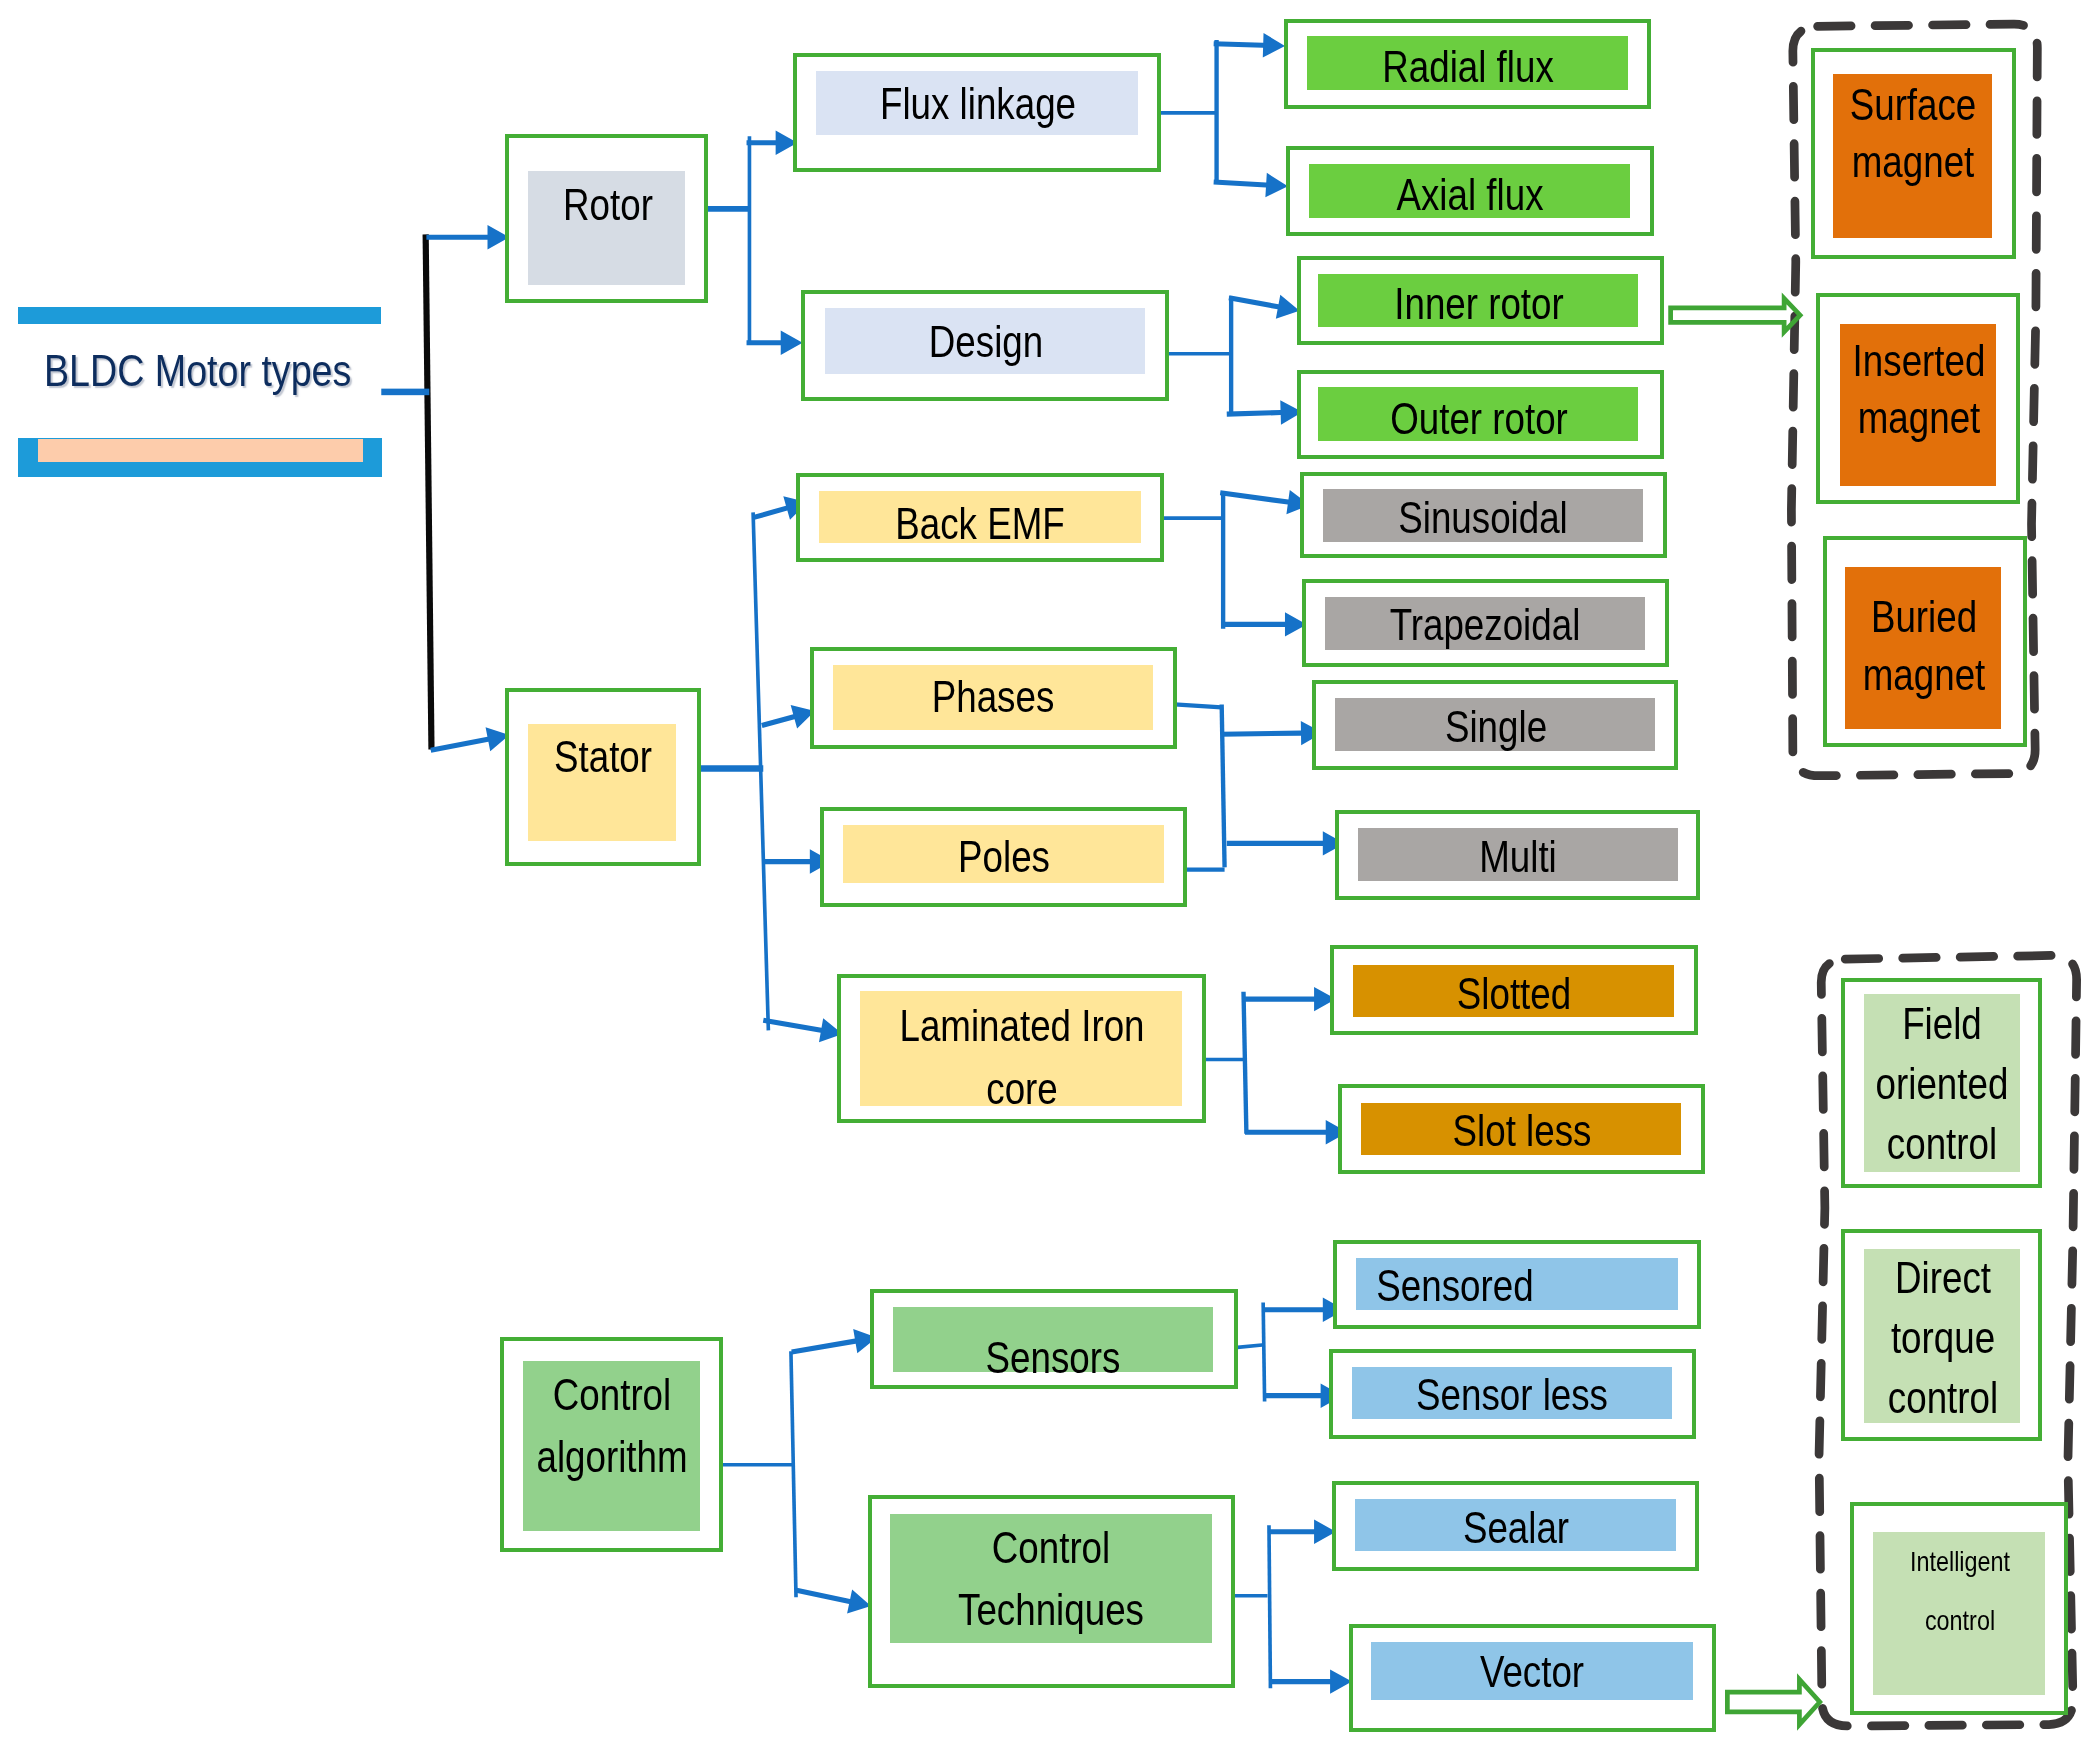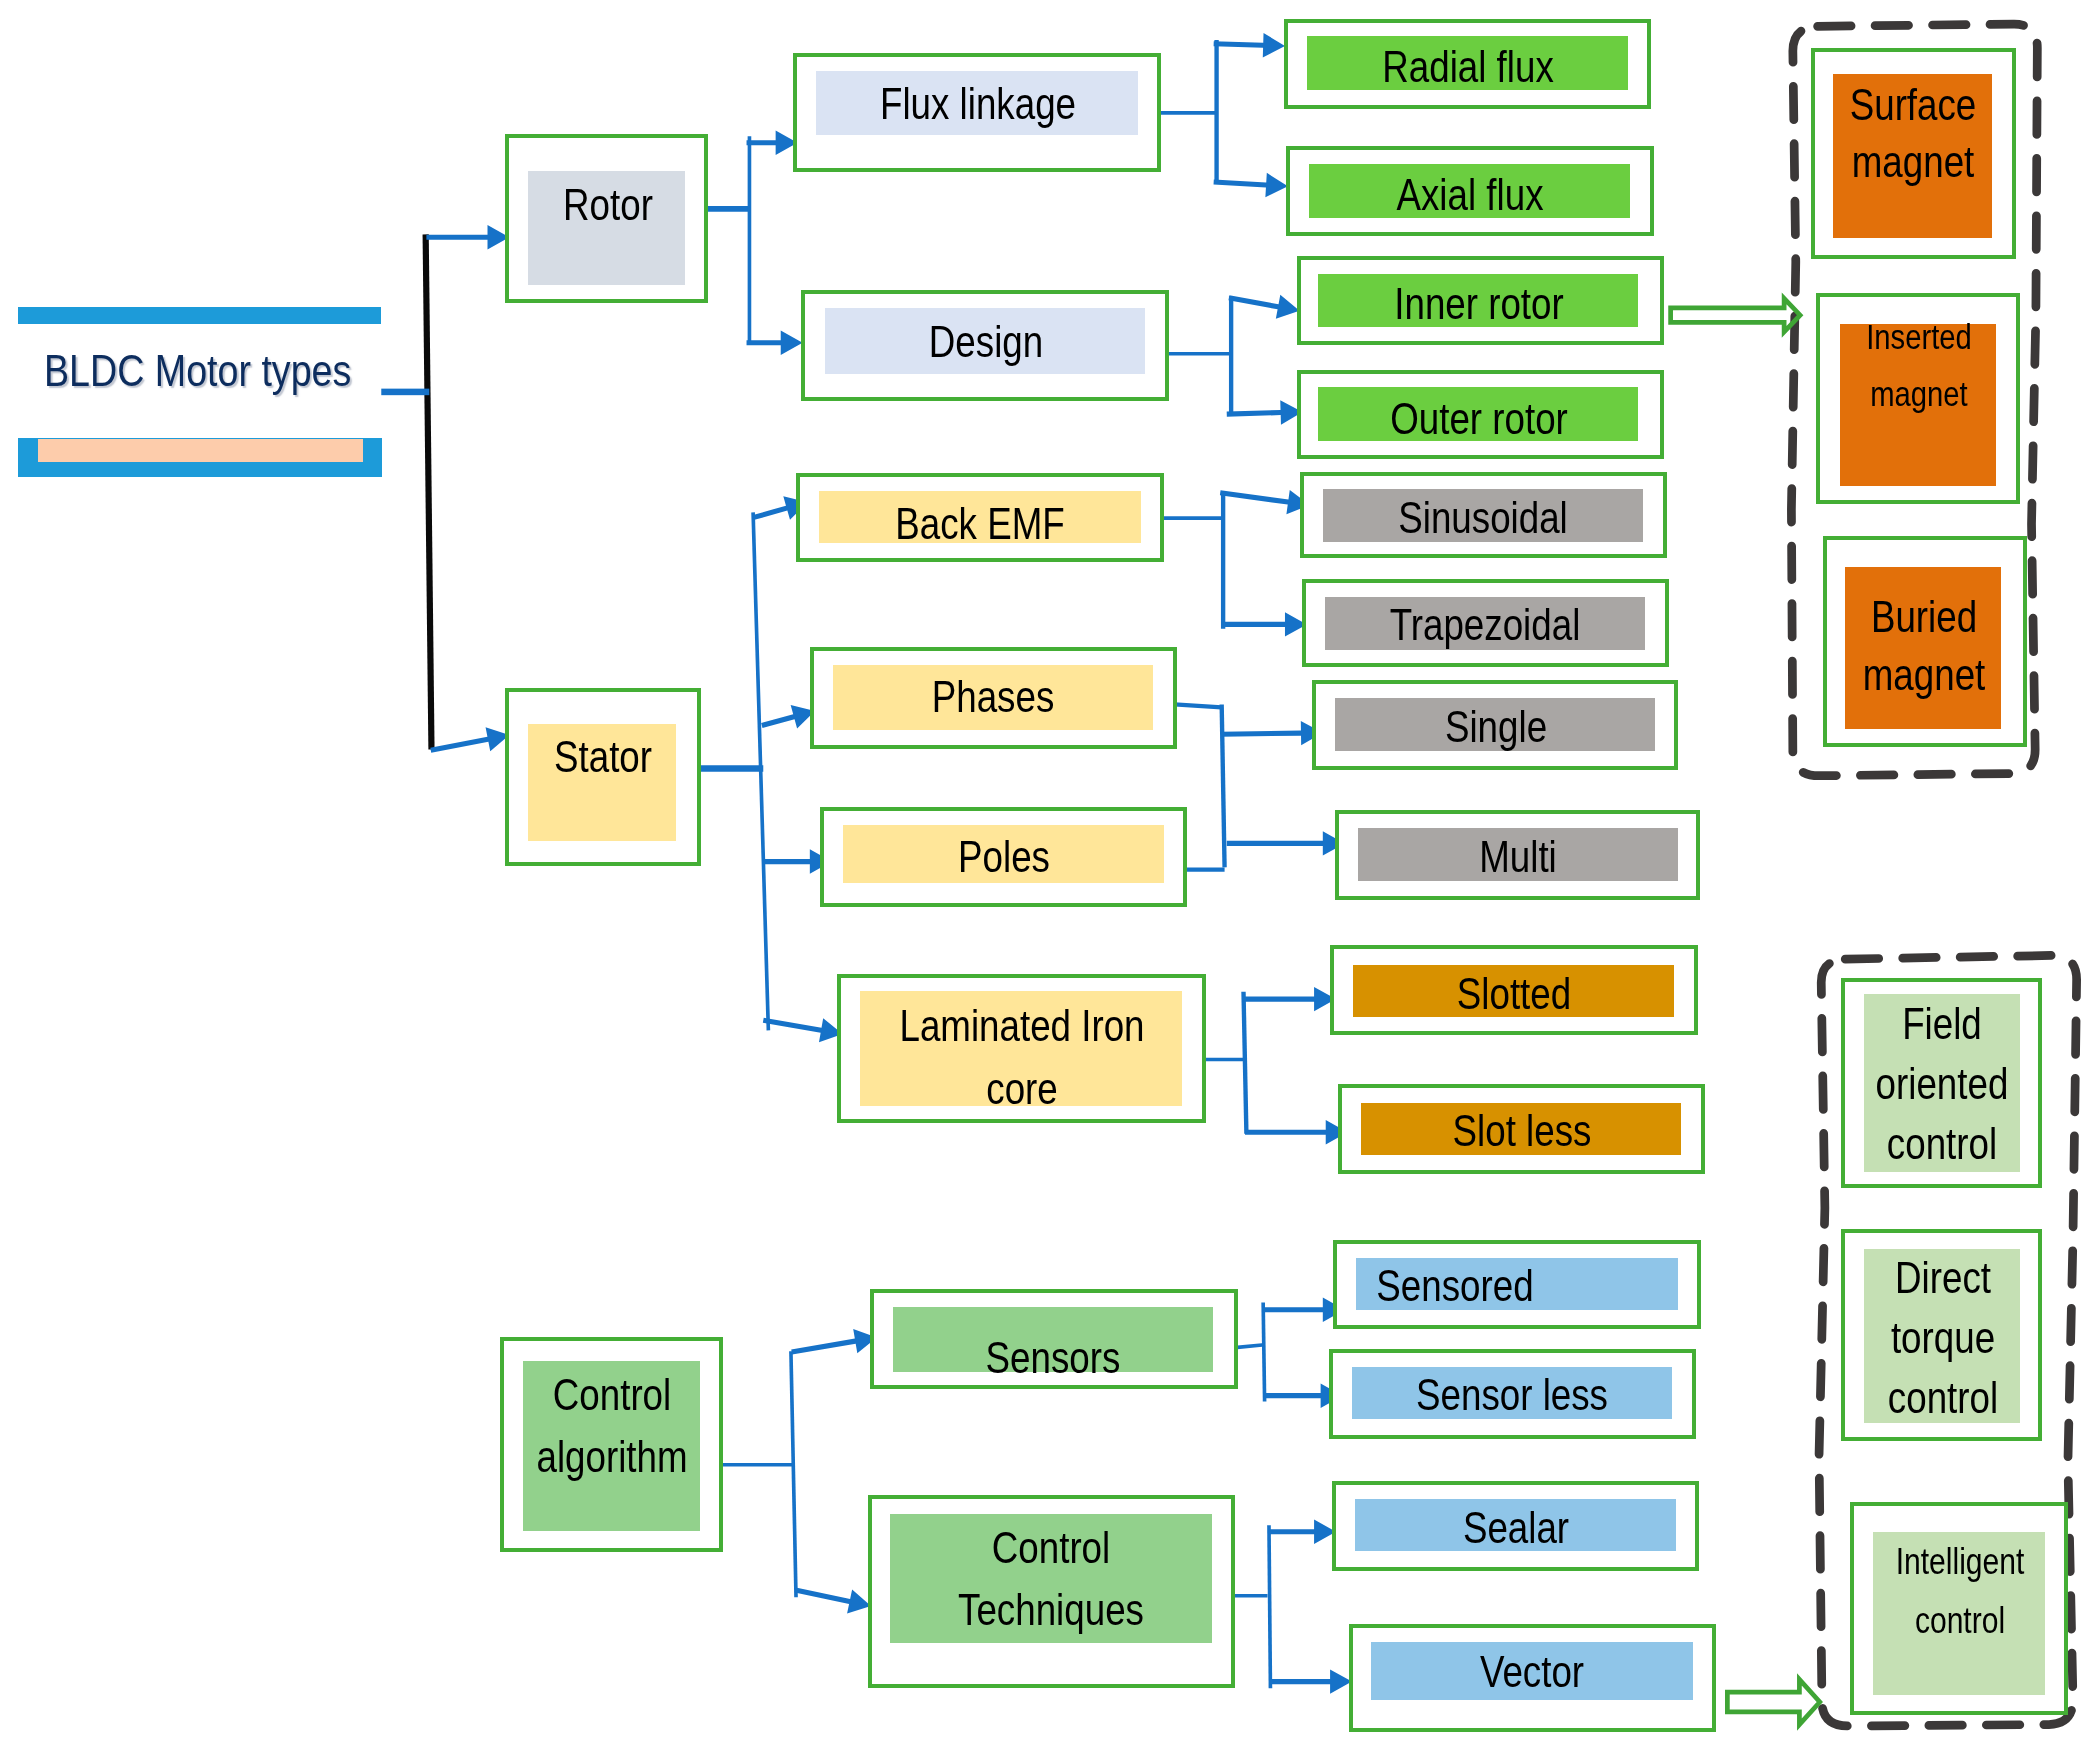--- a/index.html
+++ b/index.html
@@ -255,21 +255,21 @@
       <div class="node" style="left: 1811px; top: 48px; width: 205px; height: 211px; border: 4.7px solid rgb(68, 174, 53);">
         <div class="fillrect" style="position: absolute; left: 18px; top: 21.5px; width: 159px; height: 164px; background: rgb(226, 112, 10);"></div>
       </div>
       <div class="label" style="left: 1913px; top: 76px; font-size: 44px; line-height: 57px;">
         <span>Surface</span>
         <span>magnet</span>
       </div>
       <div class="node" style="left: 1816px; top: 293px; width: 204px; height: 211px; border: 4.7px solid rgb(68, 174, 53);">
         <div class="fillrect" style="position: absolute; left: 20px; top: 27px; width: 156px; height: 162px; background: rgb(226, 112, 10);"></div>
       </div>
-      <div class="label" style="left: 1919px; top: 308px; font-size: 35px; line-height: 57px;">
+      <div class="label" style="left: 1919px; top: 332px; font-size: 44px; line-height: 57px;">
         <span>Inserted</span>
         <span>magnet</span>
       </div>
       <div class="node" style="left: 1823px; top: 536px; width: 204px; height: 211px; border: 4.7px solid rgb(68, 174, 53);">
         <div class="fillrect" style="position: absolute; left: 18px; top: 27px; width: 156px; height: 162px; background: rgb(226, 112, 10);"></div>
       </div>
       <div class="label" style="left: 1924px; top: 568px; font-size: 44px; line-height: 58px; margin-top: 20px;">
         <span>Buried</span>
         <span>magnet</span>
       </div>
@@ -285,20 +285,20 @@
         <div class="fillrect" style="position: absolute; left: 19px; top: 15.6px; width: 156px; height: 174px; background: rgb(197, 224, 180);"></div>
       </div>
       <div class="label" style="left: 1943px; top: 1248px; font-size: 44px; line-height: 60px;">
         <span>Direct</span>
         <span>torque</span>
         <span>control</span>
       </div>
       <div class="node" style="left: 1850px; top: 1502px; width: 218px; height: 213px; border: 4.7px solid rgb(68, 174, 53);">
         <div class="fillrect" style="position: absolute; left: 19px; top: 26px; width: 172px; height: 163px; background: rgb(197, 224, 180);"></div>
       </div>
-      <div class="label" style="left: 1960px; top: 1532px; font-size: 36px; line-height: 59px;">
+      <div class="label" style="left: 1960px; top: 1532px; font-size: 28px; line-height: 59px;">
         <span>Intelligent</span>
         <span>control</span>
       </div>
     </div>
 
 </div>
 
 
 </body></html>

